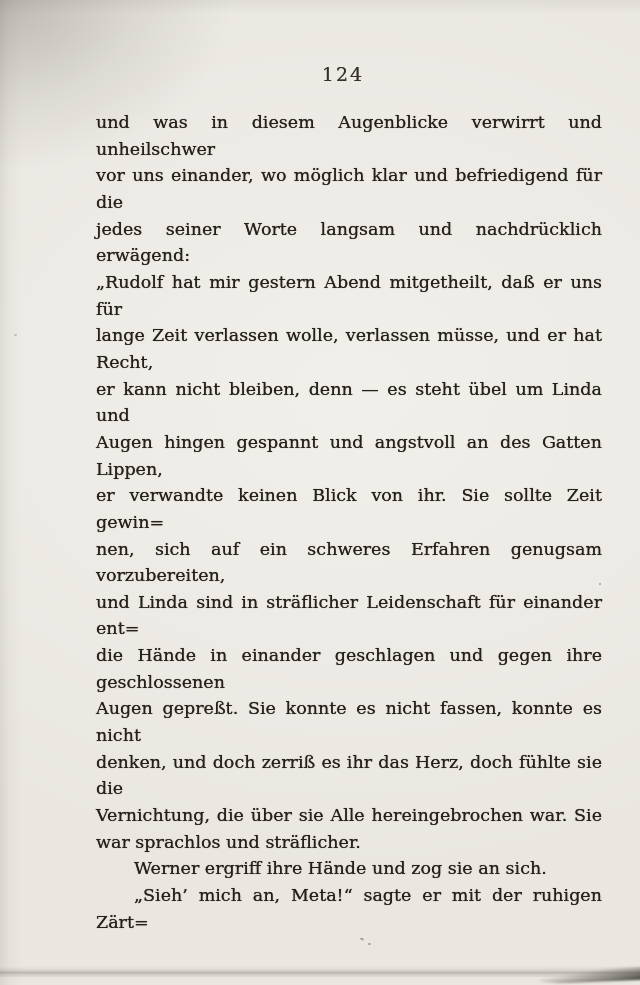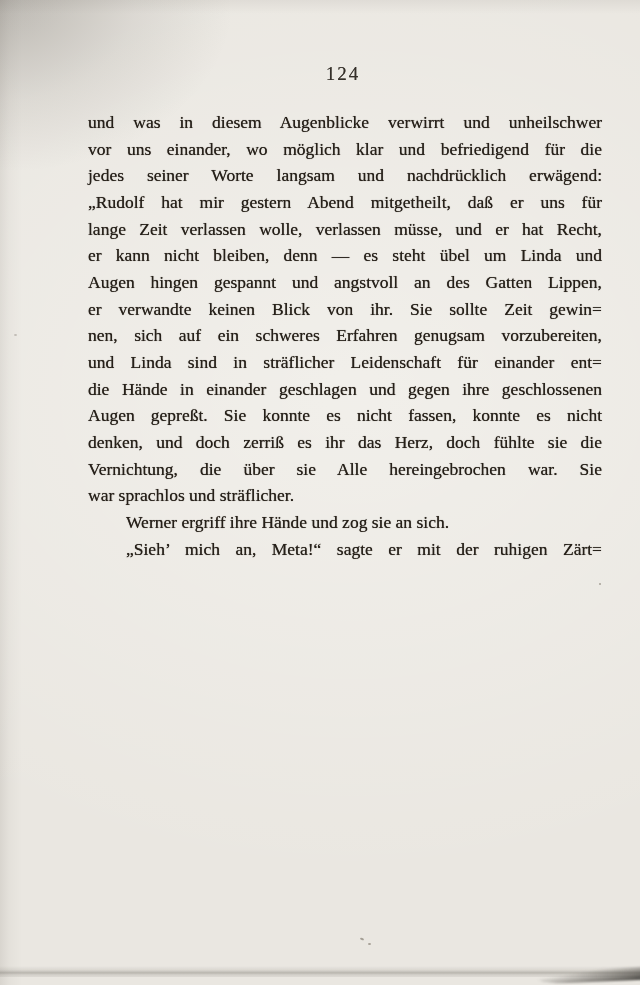--- a/index.html
+++ b/index.html
@@ -13,21 +13,20 @@
   }
   .page {
     position: relative;
     width: 640px;
     height: 985px;
     background:
       radial-gradient(ellipse 900px 700px at 55% 40%, rgba(255,255,252,0.35), rgba(0,0,0,0) 70%),
       linear-gradient(to right, rgba(110,104,95,0.14) 0px, rgba(110,104,95,0.05) 9px, rgba(0,0,0,0) 22px),
       linear-gradient(to bottom, rgba(110,104,95,0.10) 0px, rgba(0,0,0,0) 14px),
       #eae7e1;
-    font-family: Liberation Serif, serif;
   }
   .corner-smudge {
     position: absolute;
     top: 0; left: 0;
     width: 230px; height: 170px;
     background: radial-gradient(ellipse at 0% 0%,
       rgba(88,83,76,0.32),
       rgba(88,83,76,0.10) 42%,
       rgba(0,0,0,0) 72%);
     pointer-events: none;
@@ -50,20 +49,21 @@
     width: 514px;
     font-size: 17.5px;
     line-height: 26.65px;
     color: #262019;
     text-shadow: 0 0 0.7px rgba(38,32,25,0.85);
   }
   .line {
     text-align: justify;
     text-align-last: justify;
     white-space: normal;
+    margin-left: 8px;
   }
   .line.last { text-align-last: left; }
   .line.indent { text-indent: 38px; }
   .bottom-streak {
     position: absolute;
     left: 0; right: 0;
     top: 966px;
     height: 11px;
     background:
       linear-gradient(to bottom,

